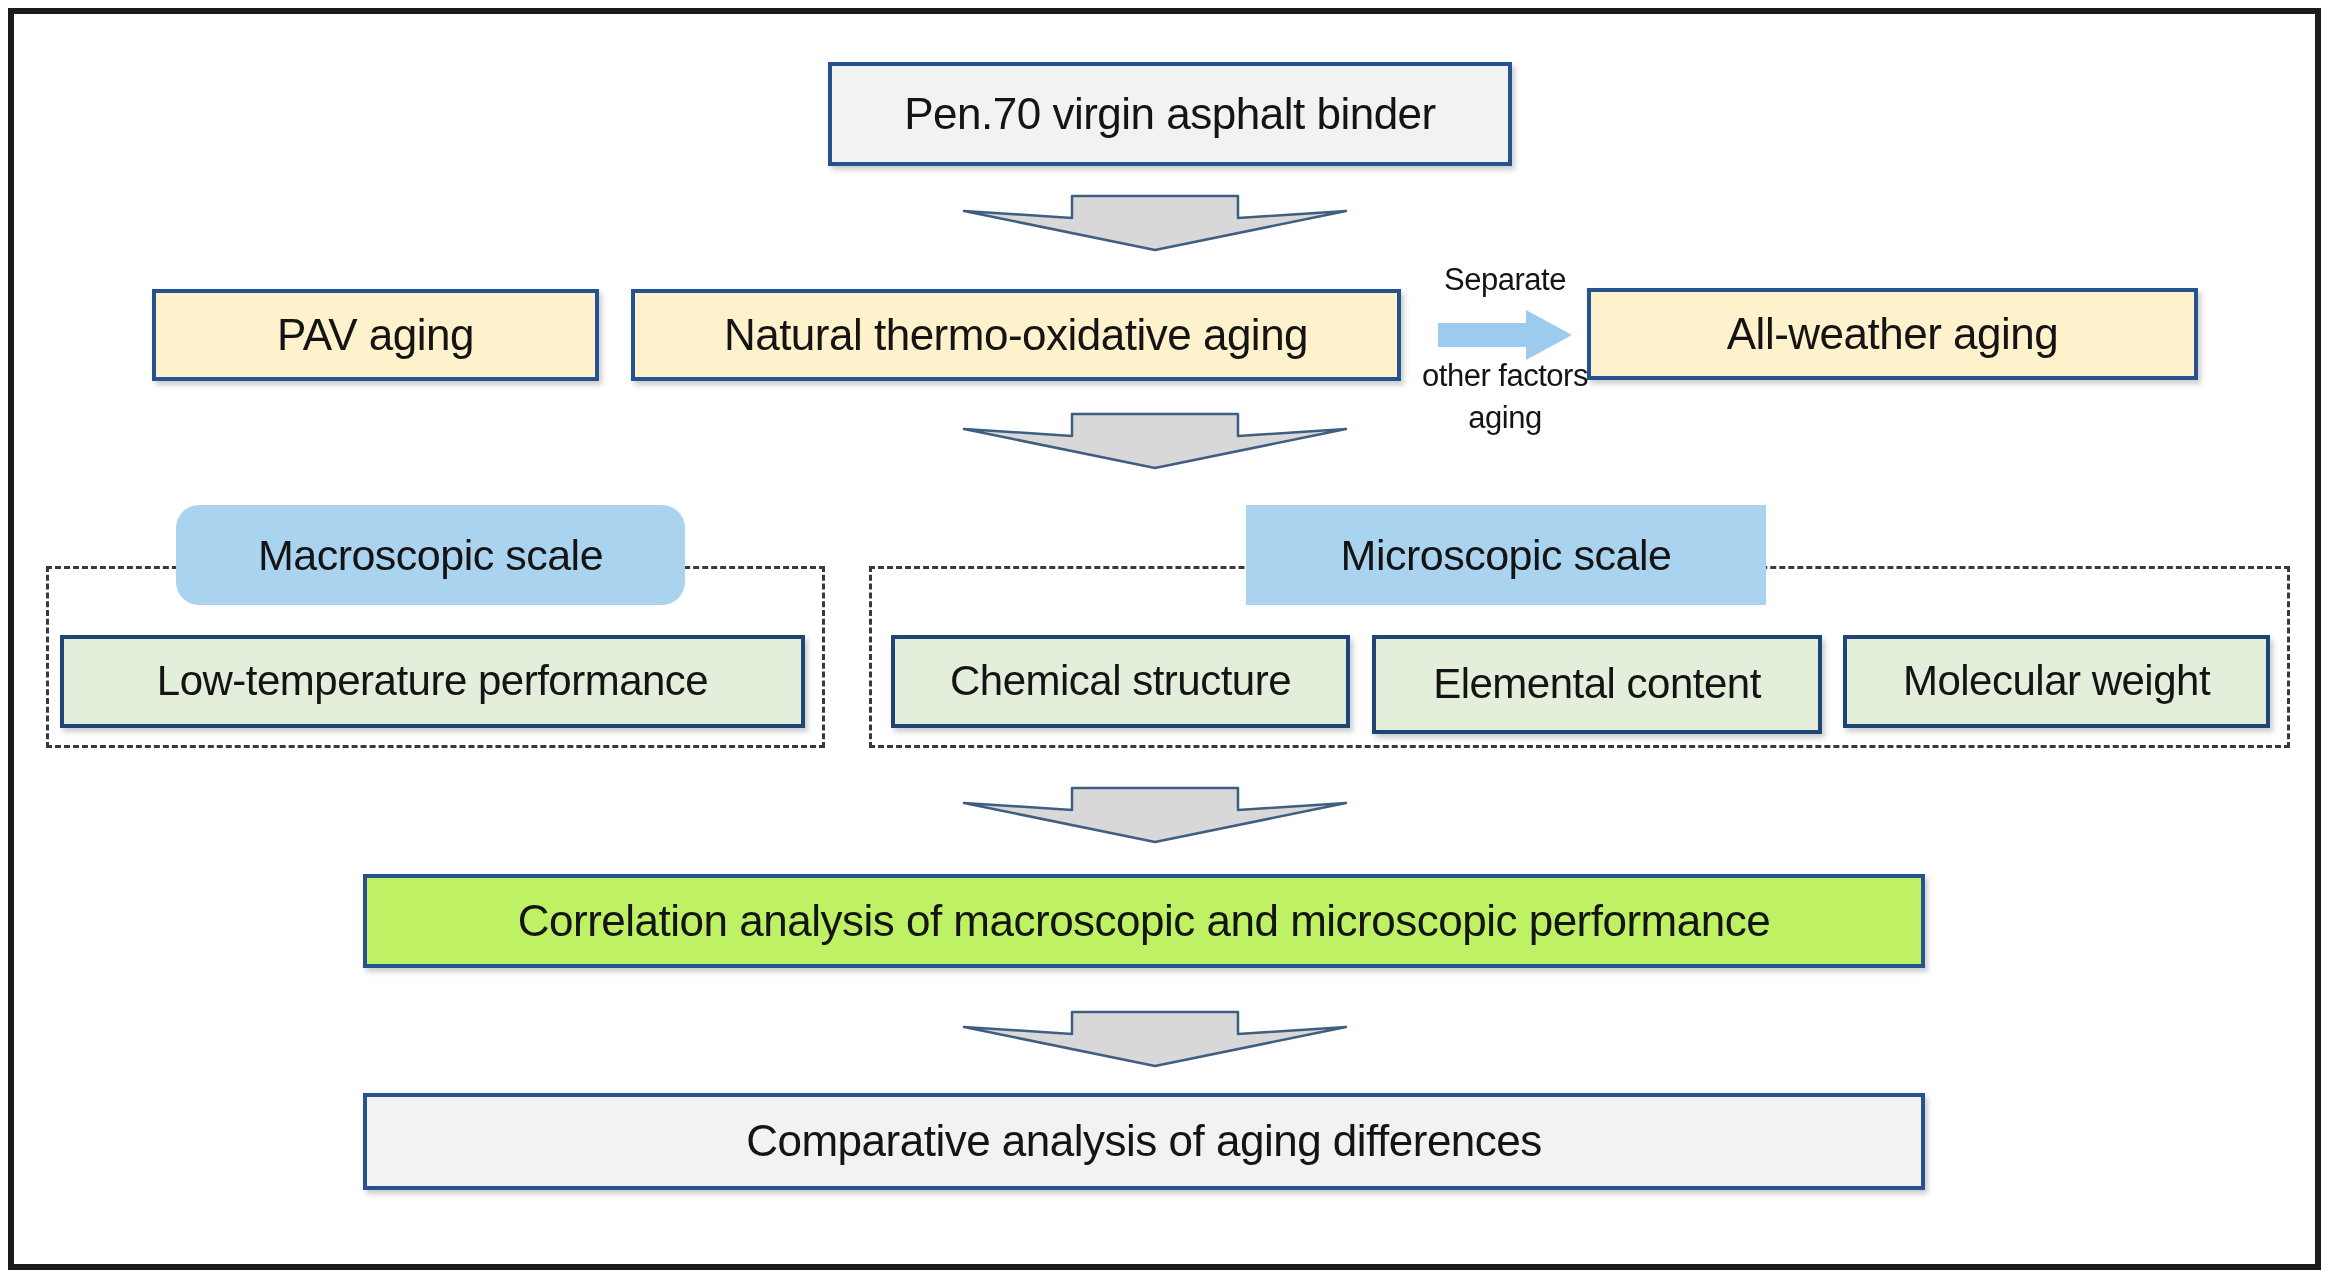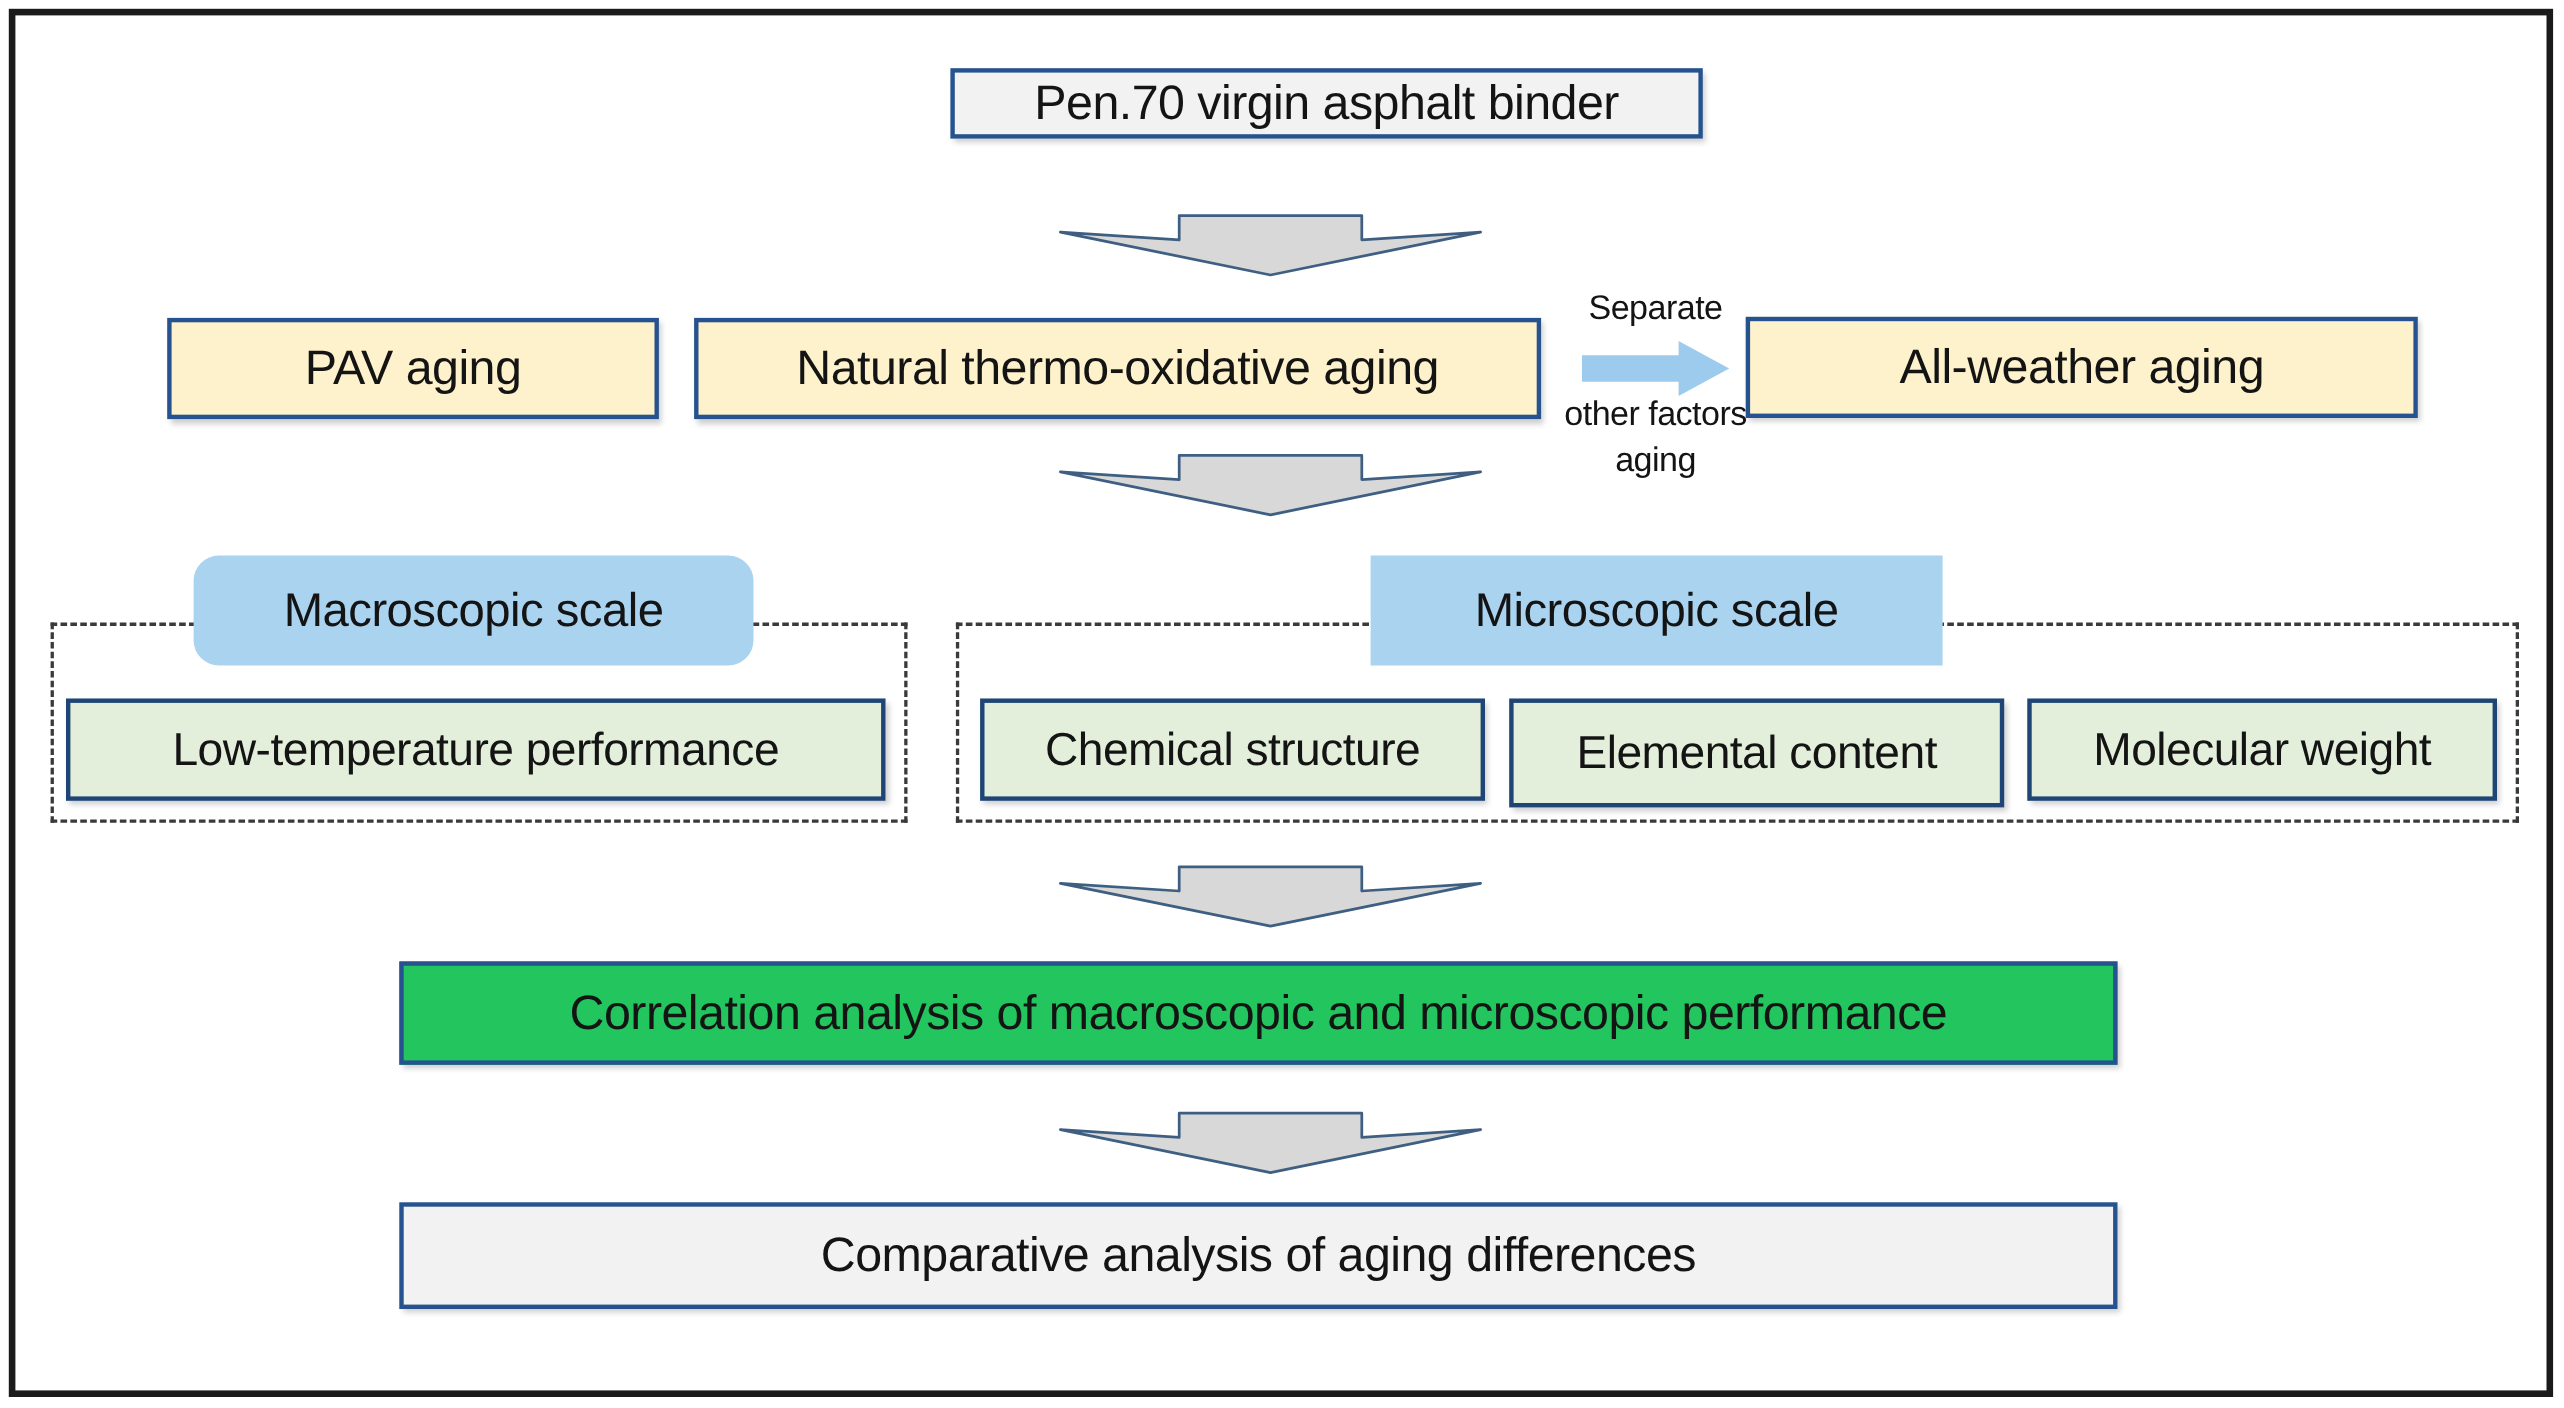--- a/index.html
+++ b/index.html
@@ -30,21 +30,21 @@
     color: #141414;
     font-size: 44px;
     letter-spacing: -0.5px;
     line-height: 1.1;
     border: 4px solid #26538f;
     box-shadow: 3px 4px 5px rgba(80, 80, 80, 0.28);
   }
   .fill-gray   { background: #f2f2f2; }
   .fill-yellow { background: #fdf2cc; }
   .fill-green  { background: #e3efdb; border-color: #1f4476; }
-  .fill-peach  { background: #22c55e; }
+  .fill-peach  { background: #bef264; }
   .scale-label {
     position: absolute;
     box-sizing: border-box;
     display: flex;
     align-items: center;
     justify-content: center;
     background: #aad3f0;
     color: #141414;
     font-size: 43px;
     letter-spacing: -0.5px;
@@ -66,21 +66,21 @@
   }
   .arrow-svg { position: absolute; z-index: 2; }
 </style>
 </head>
 <body>
 
 <div class="canvas">
 
   <div class="outer-frame"></div>
 
-  <div class="box fill-gray" style="left:828px; top:62px; width:684px; height:64px;margin-left:36px;">Pen.70 virgin asphalt binder</div>
+  <div class="box fill-gray" style="left:828px; top:62px; width:684px; height:104px;">Pen.70 virgin asphalt binder</div>
 
   <svg class="arrow-svg" style="left:960px; top:194px;" width="390" height="58" viewBox="0 0 390 58">
     <path d="M112 2 L278 2 L278 24 L386 17 L195 56 L4 17 L112 24 Z" fill="#d8d8d8" stroke="#3f5f82" stroke-width="2.5" stroke-linejoin="round"></path>
   </svg>
 
   <div class="box fill-yellow" style="left:152px; top:289px; width:447px; height:92px;">PAV aging</div>
 
   <div class="box fill-yellow" style="left:631px; top:289px; width:770px; height:92px;">Natural thermo-oxidative aging</div>
 
   <div class="box fill-yellow" style="left:1587px; top:288px; width:611px; height:92px;">All-weather aging</div>

